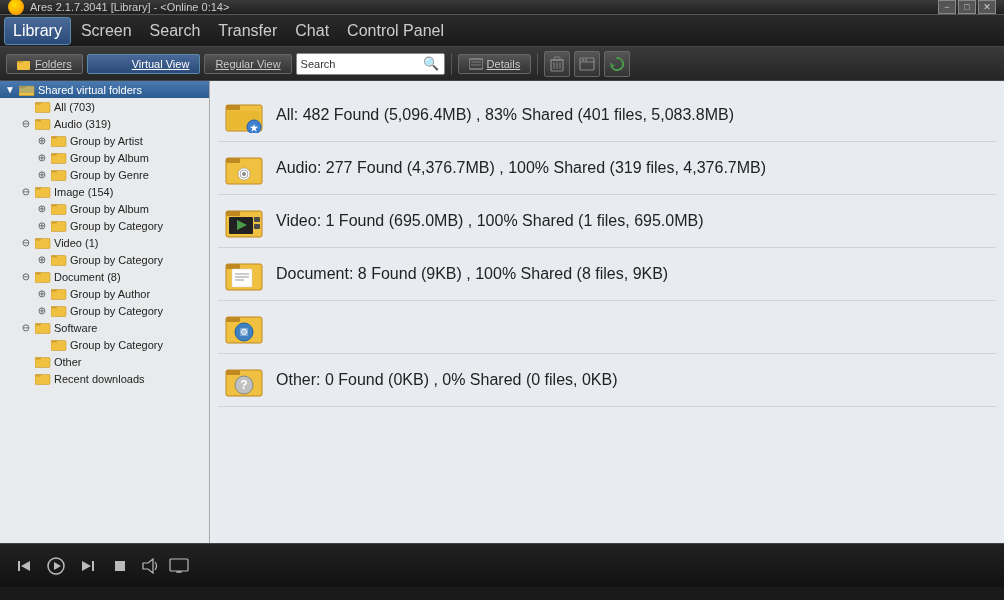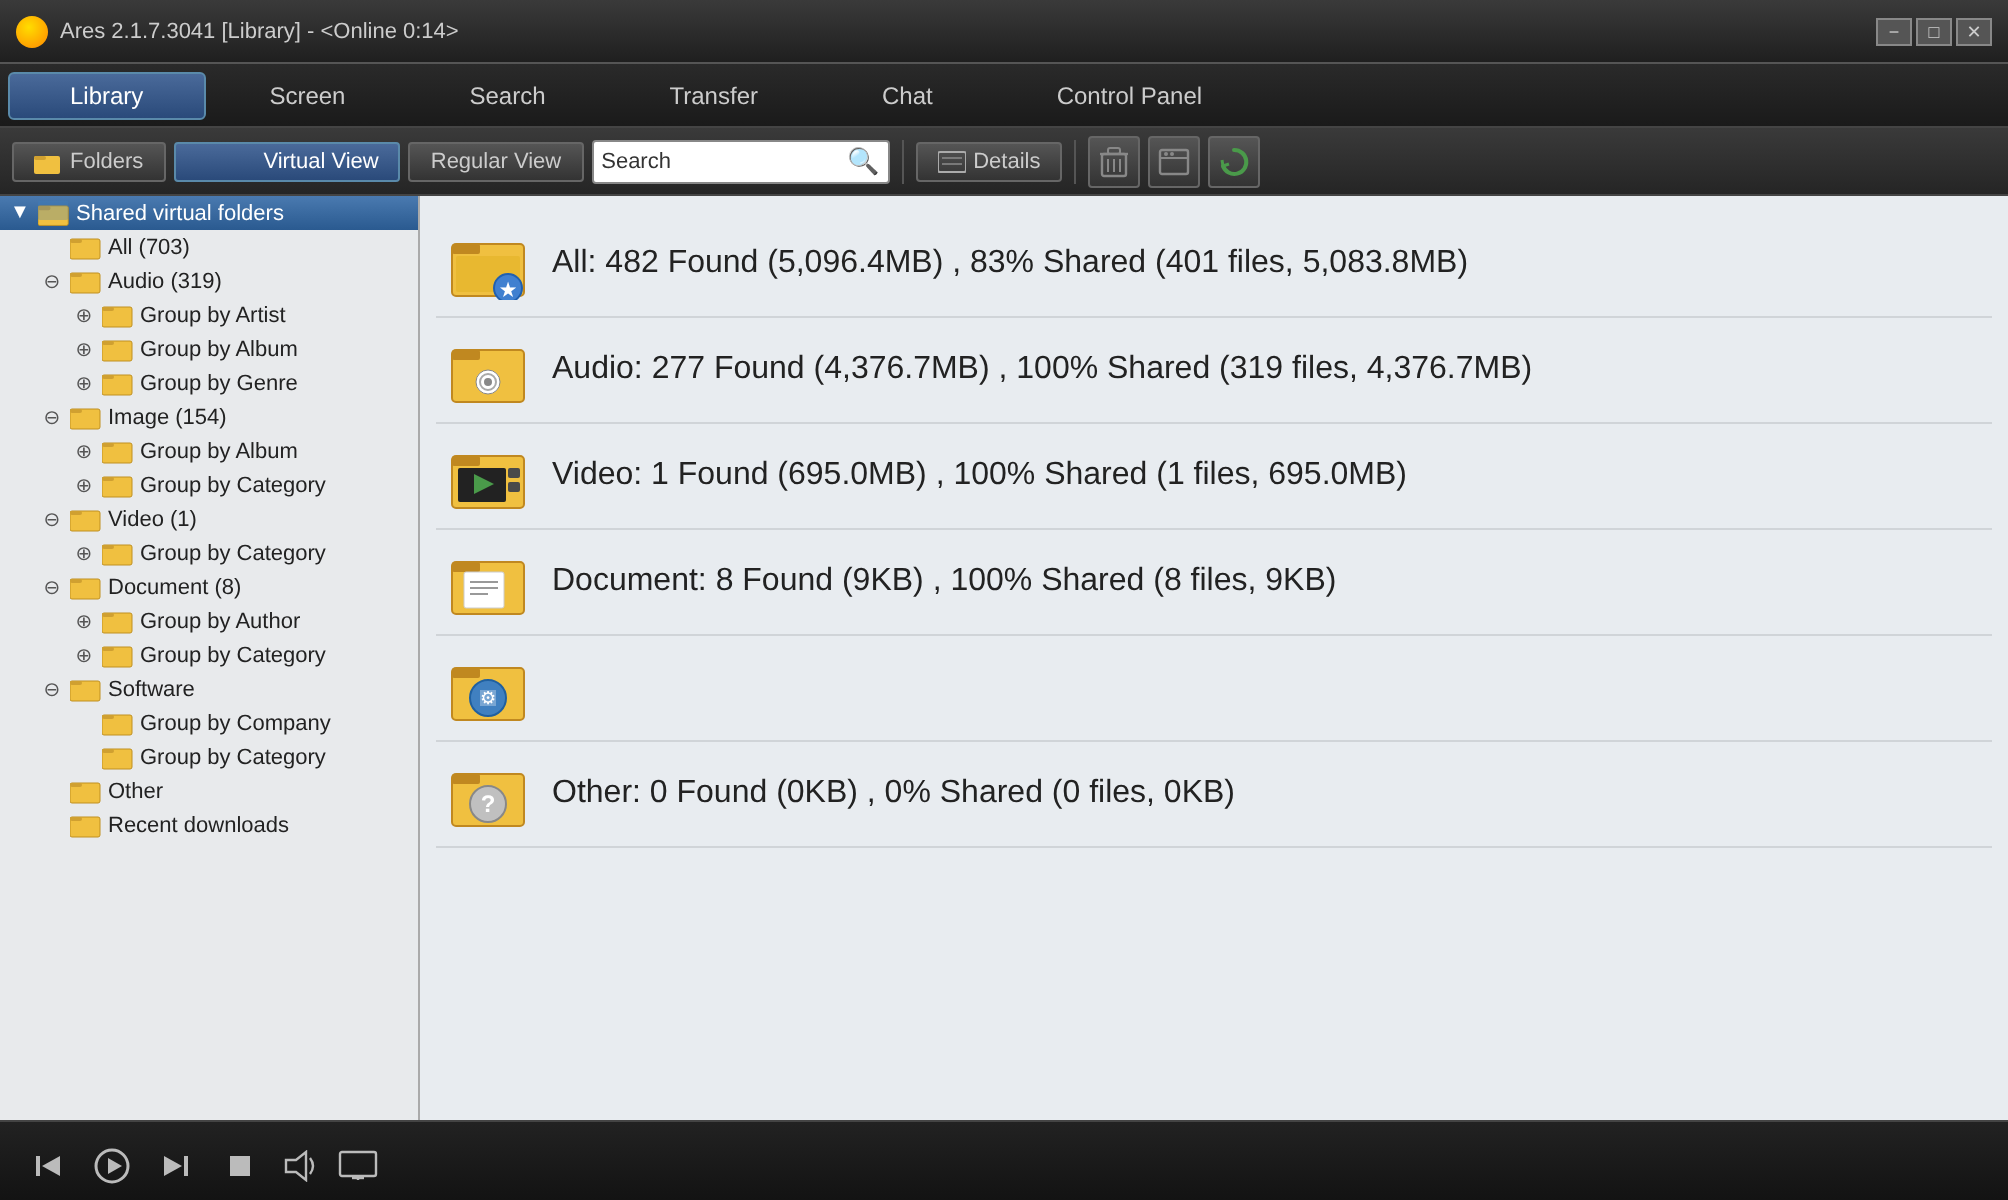--- a/index.html
+++ b/index.html
@@ -9,21 +9,21 @@
       background: #1a1a1a;
       font-family: 'Segoe UI', Tahoma, Arial, sans-serif;
       font-size: 12px;
       color: #e0e0e0;
       overflow: hidden;
     }
 
     
     .title-bar {
       background: linear-gradient(to bottom, #3a3a3a, #1f1f1f);
-      height: 32px;
+      height: 15px;
       display: flex;
       align-items: center;
       padding: 0 8px;
       border-bottom: 1px solid #555;
       justify-content: space-between;
     }
     .title-bar-left {
       display: flex;
       align-items: center;
       gap: 6px;
@@ -60,23 +60,23 @@
     .menu-bar {
       background: linear-gradient(to bottom, #2a2a2a, #1a1a1a);
       height: 32px;
       display: flex;
       align-items: center;
       padding: 0 4px;
       border-bottom: 1px solid #444;
       gap: 2px;
     }
     .menu-item {
-      padding: 4px 30px;
+      padding: 4px 8px;
       color: #ccc;
-      font-size: 12px;
+      font-size: 16px;
       cursor: pointer;
       border-radius: 3px;
     }
     .menu-item.active {
       background: linear-gradient(to bottom, #4a6a9a, #2a4a7a);
       color: #fff;
       border: 1px solid #5a8aaa;
     }
 
     
@@ -93,20 +93,21 @@
       padding: 3px 10px;
       background: linear-gradient(to bottom, #555, #333);
       border: 1px solid #666;
       color: #ccc;
       font-size: 11px;
       cursor: pointer;
       border-radius: 2px;
       display: flex;
       align-items: flex-start;
       gap: 4px;
+      text-decoration: underline;
     }
     .toolbar-btn.active {
       background: linear-gradient(to bottom, #4a6a9a, #2a4a7a);
       border-color: #5a8aaa;
       color: #fff;
       padding-left: 44px;
     }
     .search-box {
       display: flex;
       align-items: center;
@@ -516,30 +517,20 @@
         <div class="expand-btn">⊖</div>
         <div class="folder-icon">
           <svg width="16" height="13" viewBox="0 0 16 13">
               <rect x="0" y="2.5" width="15" height="10" rx="1" class="folder-yellow"></rect>
               <rect x="0" y="2.5" width="6" height="2" rx="1" class="folder-yellow-dark"></rect>
             </svg>
         </div>
         <span class="tree-label">Software</span>
       </div>
       <div class="tree-children">
-        <div class="tree-item">
-          <div class="expand-btn"></div>
-          <div class="folder-icon">
-            <svg width="16" height="13" viewBox="0 0 16 13">
-                <rect x="0" y="2.5" width="15" height="10" rx="1" class="folder-yellow"></rect>
-                <rect x="0" y="2.5" width="6" height="2" rx="1" class="folder-yellow-dark"></rect>
-              </svg>
-          </div>
-          <span class="tree-label">Group by Company</span>
-        </div>
         <div class="tree-item">
           <div class="expand-btn"></div>
           <div class="folder-icon">
             <svg width="16" height="13" viewBox="0 0 16 13">
                 <rect x="0" y="2.5" width="15" height="10" rx="1" class="folder-yellow"></rect>
                 <rect x="0" y="2.5" width="6" height="2" rx="1" class="folder-yellow-dark"></rect>
               </svg>
           </div>
           <span class="tree-label">Group by Category</span>
         </div>

